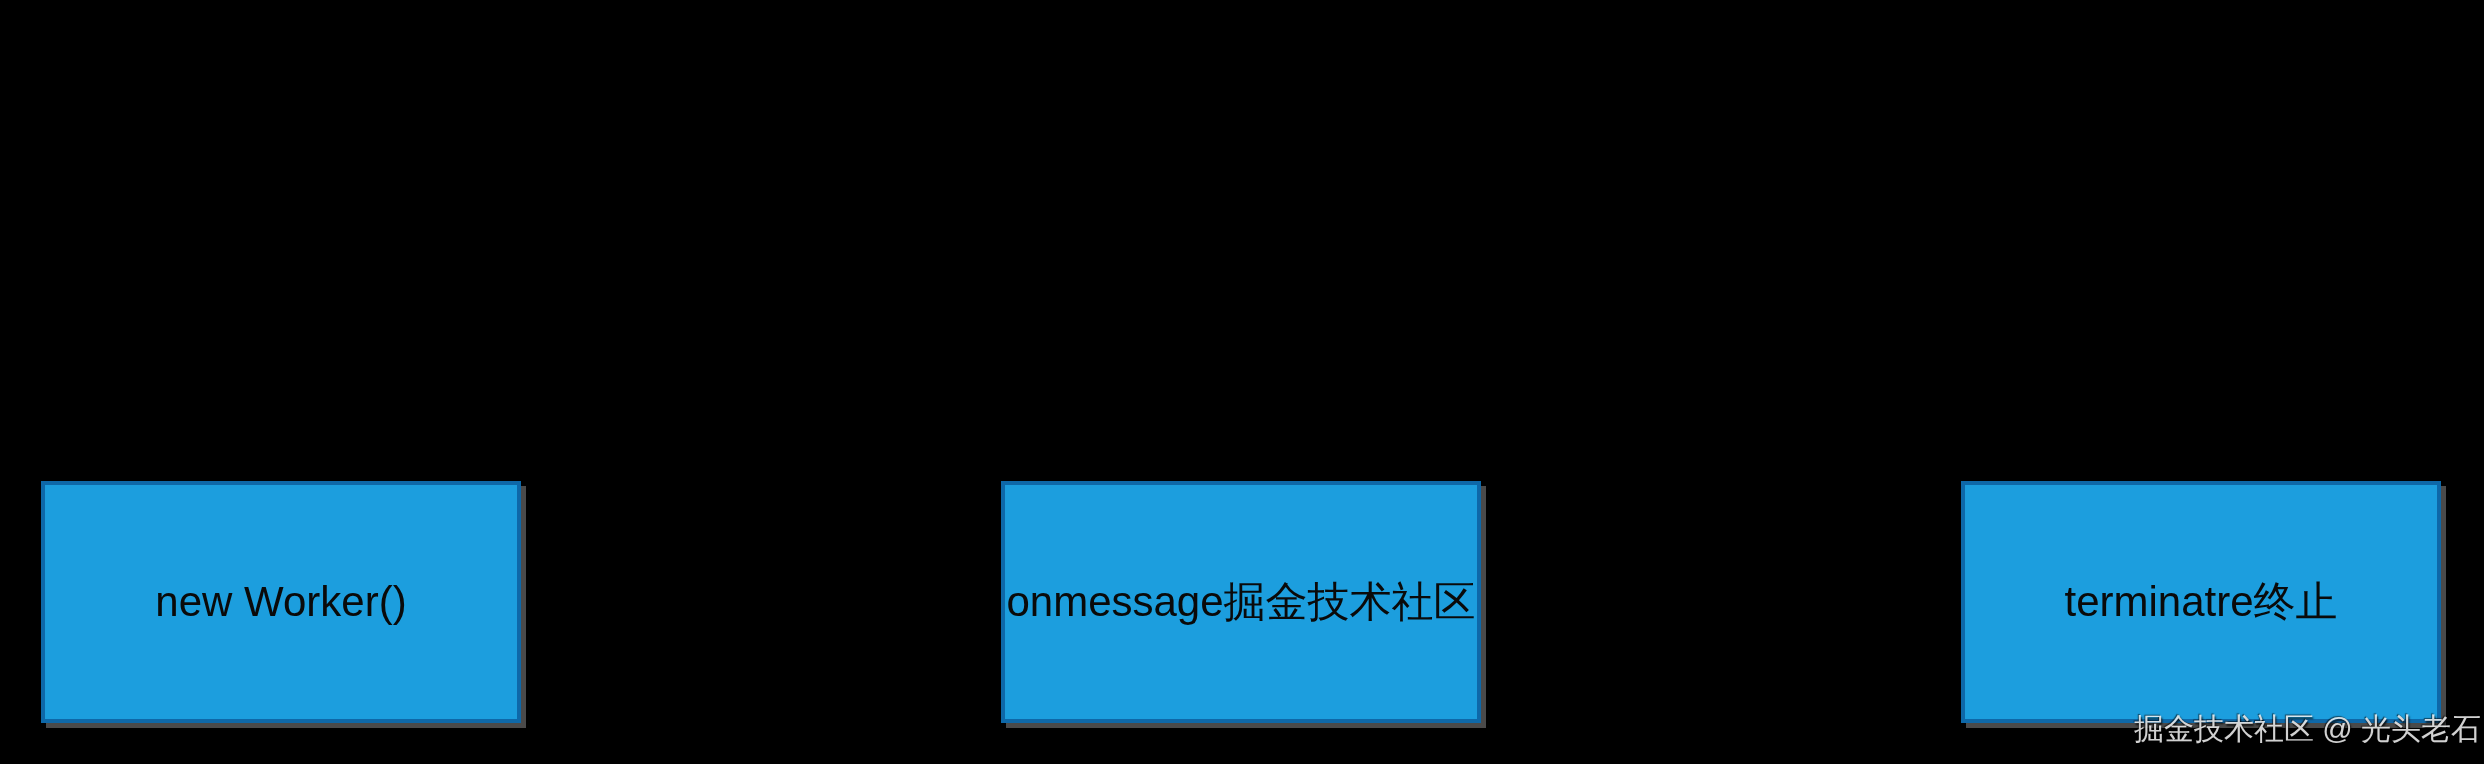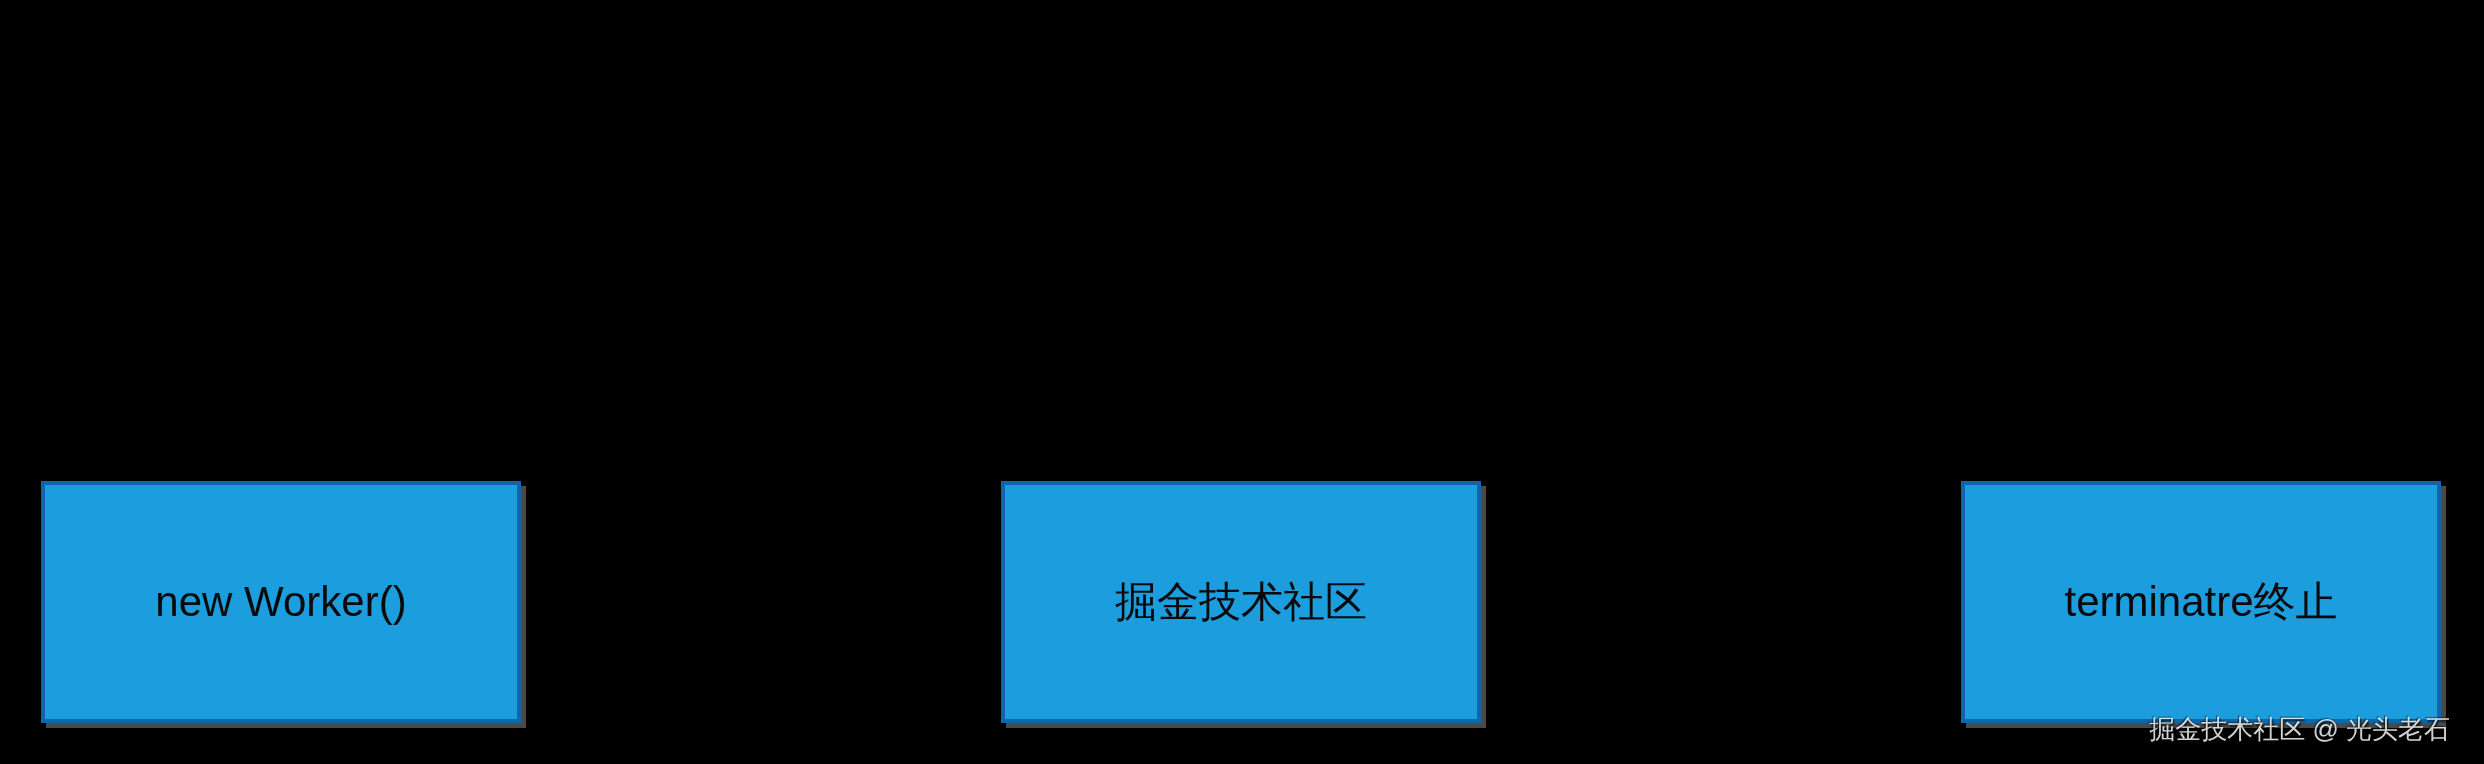--- a/index.html
+++ b/index.html
@@ -37,41 +37,42 @@
   }
   .flow-box .line {
     color: var(--text, #0A0A0A);
     font-size: 42px;
     line-height: 60px;
     white-space: nowrap;
   }
   .watermark {
     position: absolute;
     top: 710px;
-    right: 34px;
-    font-size: 26px;
+    right: 3px;
+    font-size: 30px;
     line-height: 38px;
     color: rgba(255, 255, 255, 0.82);
     text-shadow: 1px 2px 2px rgba(0, 0, 0, 0.9), -1px -1px 1px rgba(0, 0, 0, 0.55);
     white-space: nowrap;
   }
 </style>
 </head>
 <body>
 
 <div class="canvas">
 
   <div class="boxes-row">
 
     <div class="flow-box">
       <div class="line">new Worker()</div>
     </div>
 
 
     <div class="flow-box">
+      <div class="line">onmessage</div>
       <div class="line">掘金技术社区</div>
     </div>
 
     <div class="flow-box">
       <div class="line">terminatre</div>
       <div class="line">终止</div>
     </div>
 
   </div>
 

